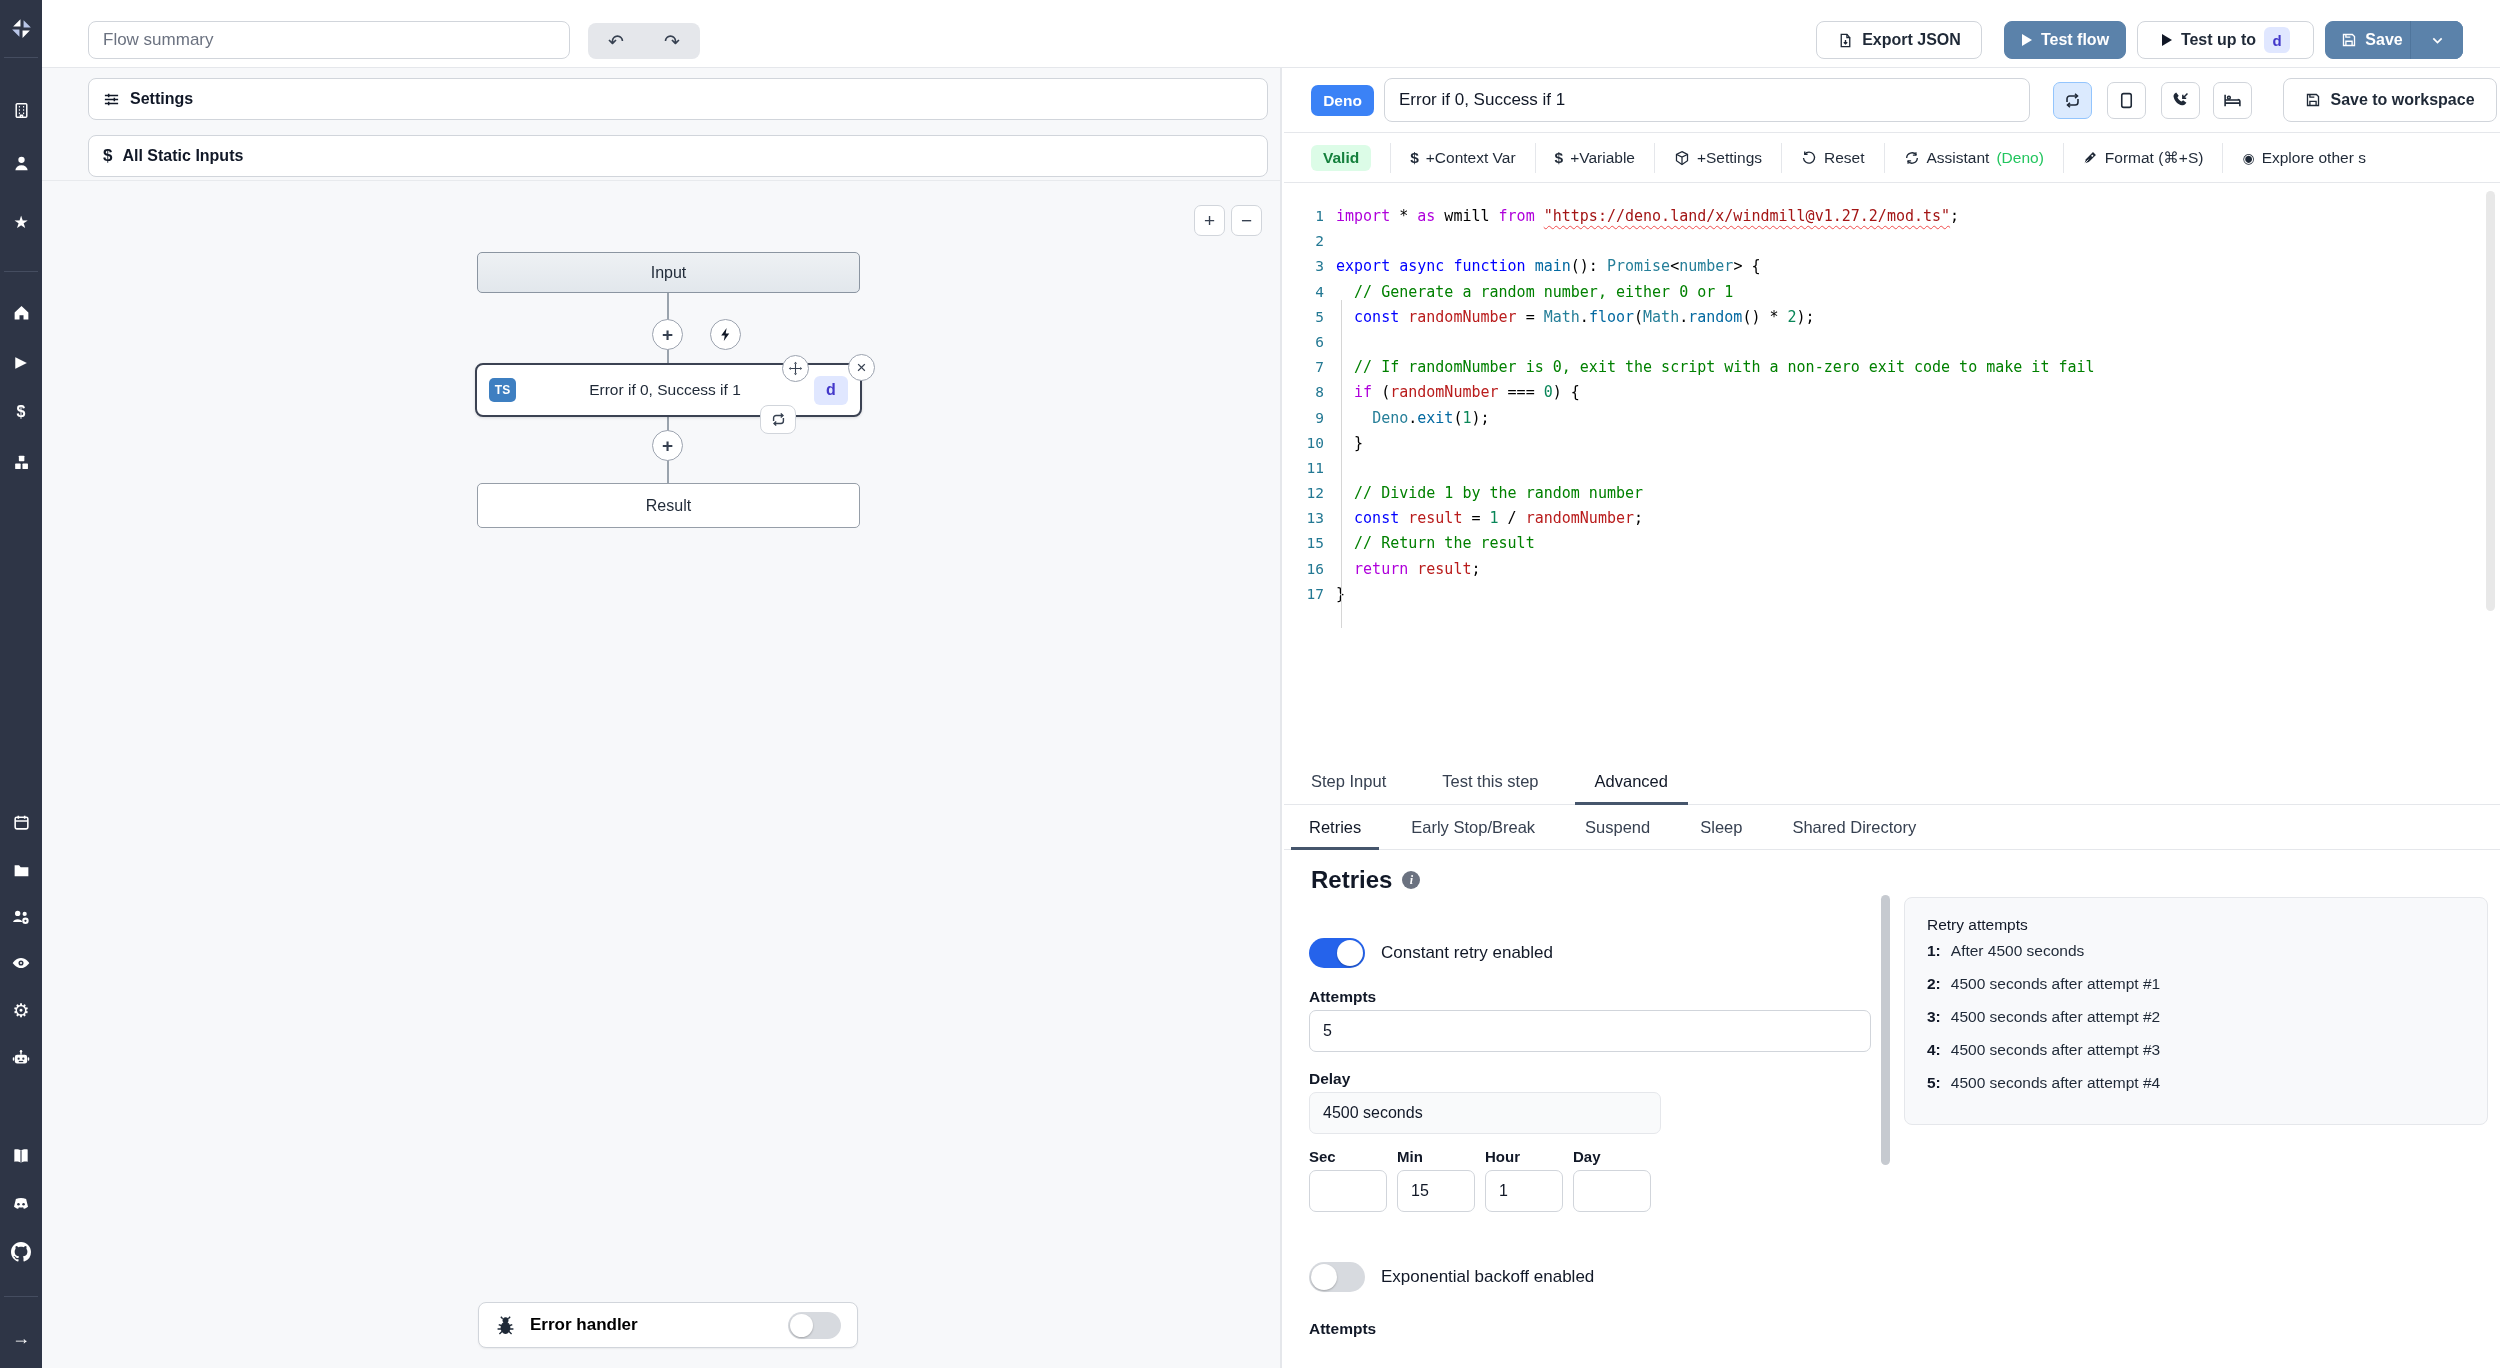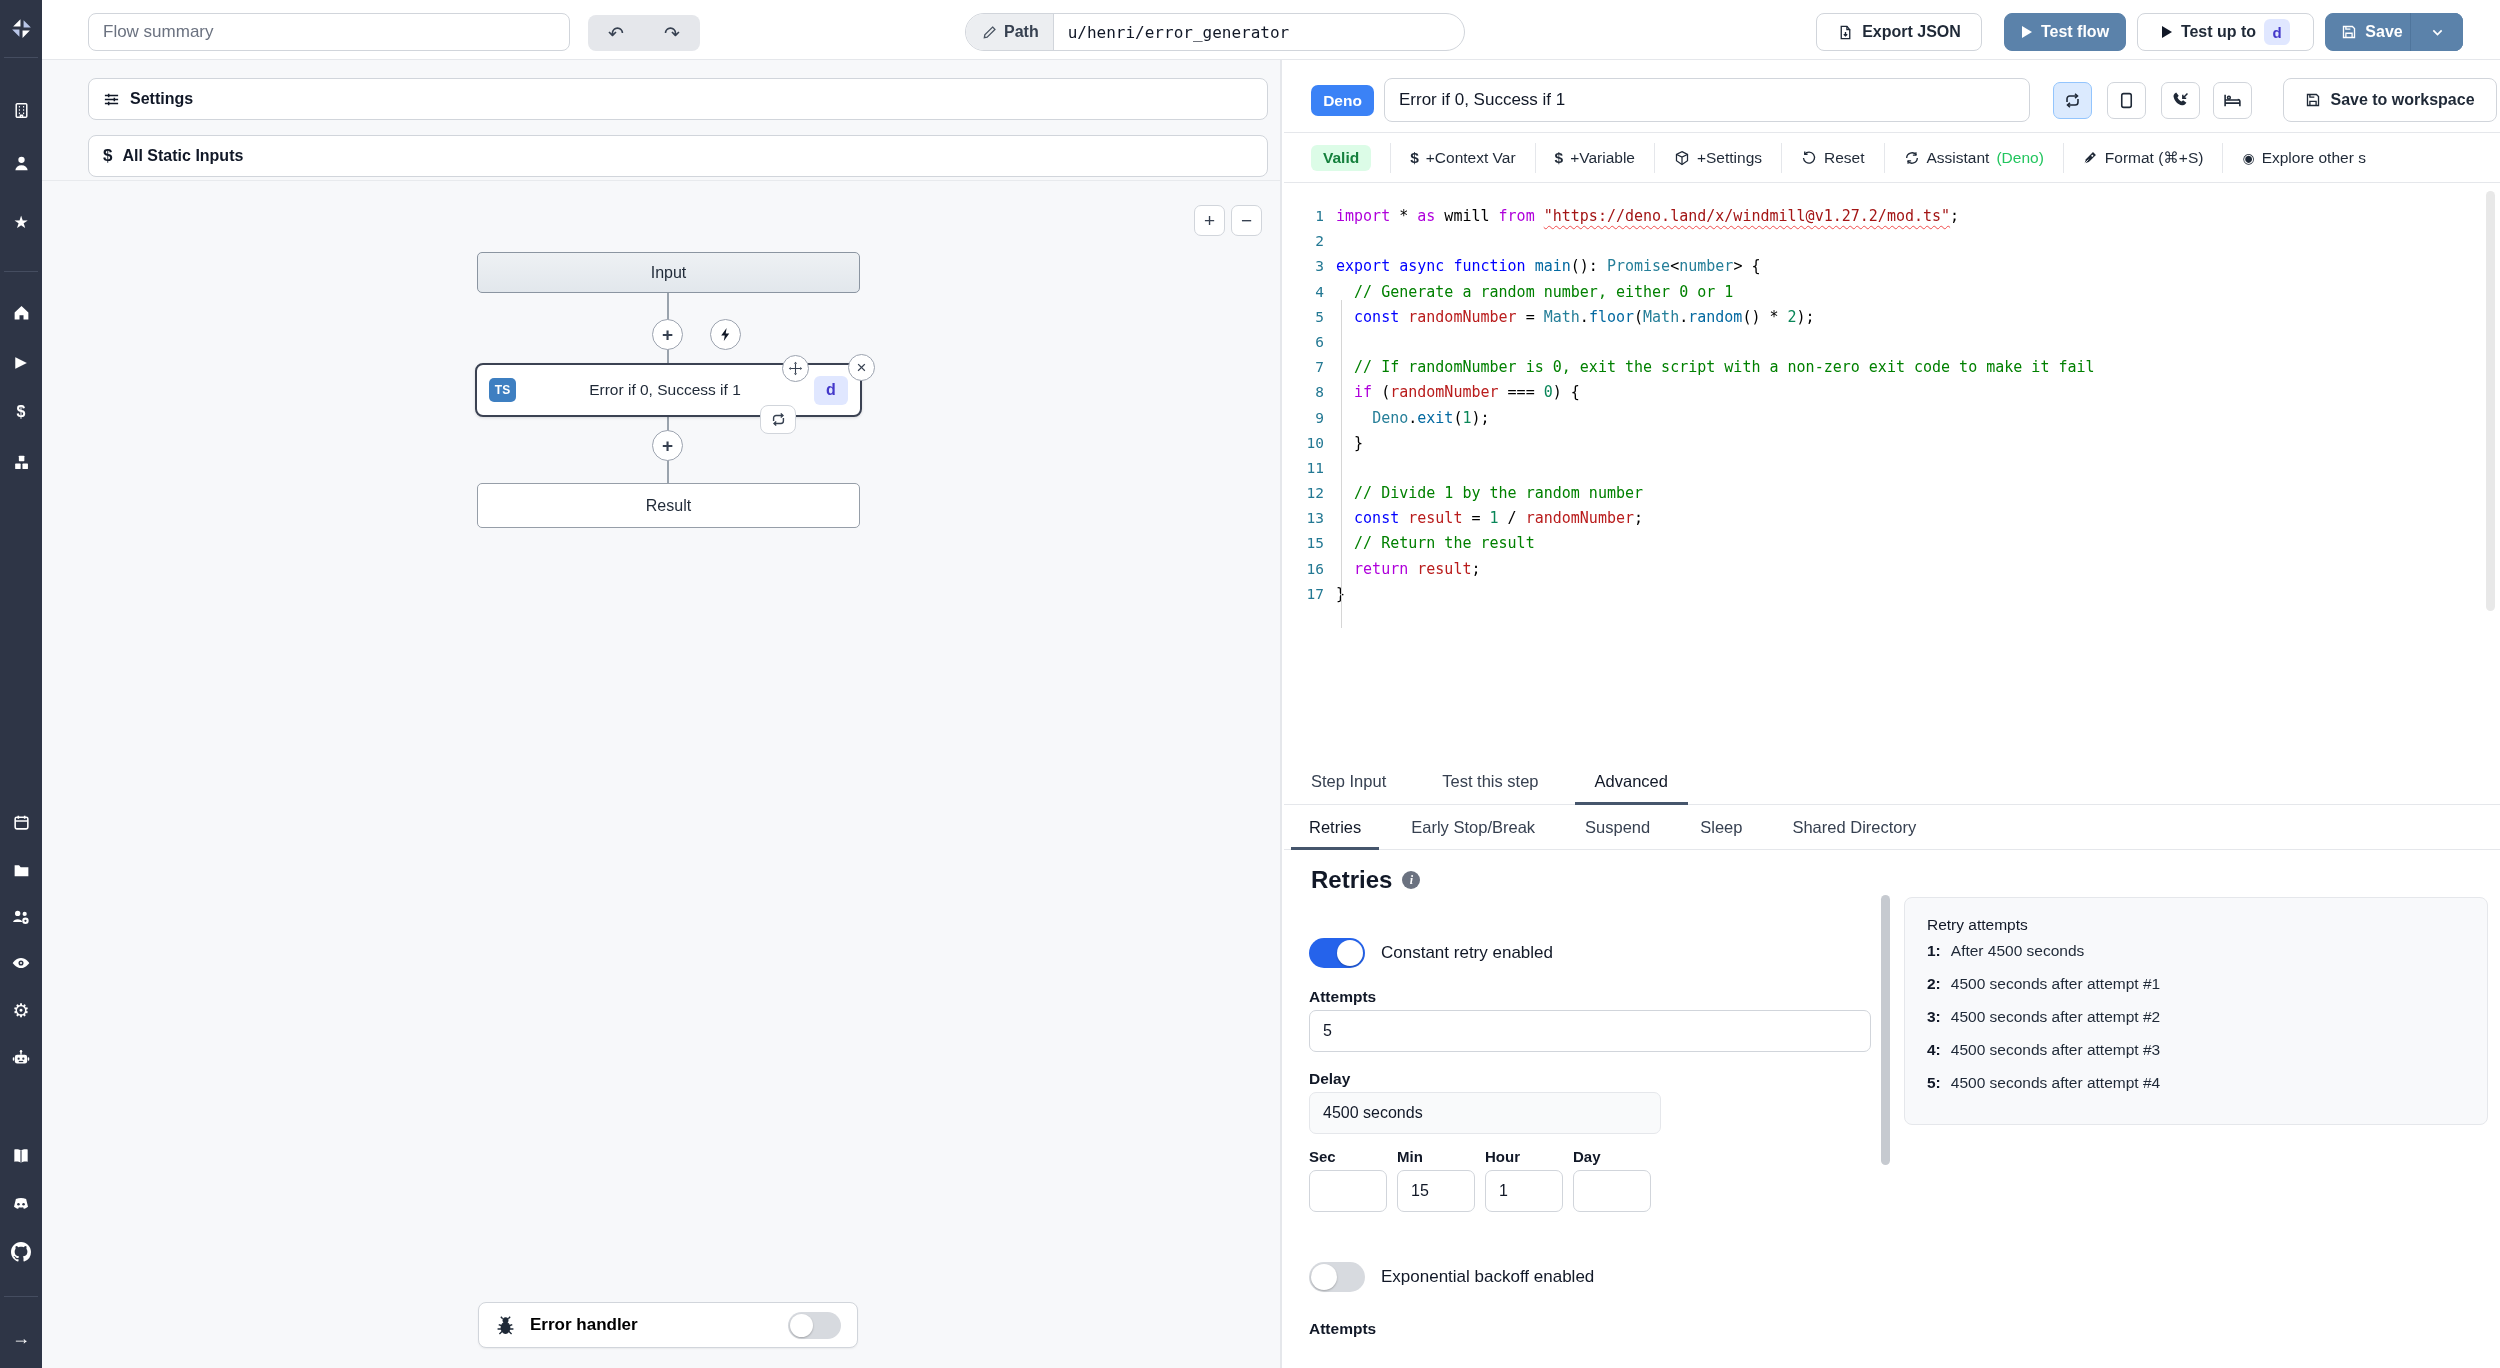--- a/index.html
+++ b/index.html
@@ -7,21 +7,21 @@
   #app { position:relative; width:2500px; height:1368px; overflow:hidden;
          font-family:"Liberation Sans",sans-serif; color:#1f2937; background:#fff; }
 
   
   .rail { position:absolute; left:0; top:0; width:42px; height:1368px; background:#2e3546; z-index:30; }
   .rail-icon { position:absolute; left:0; width:42px; height:34px; display:flex; align-items:center; justify-content:center;
                color:#fff; font-size:17px; cursor:pointer; }
   .rail-div { position:absolute; left:4px; width:34px; height:1px; background:#454d60; }
 
   
-  .topbar { position:absolute; left:42px; top:4px; width:2458px; height:56px; background:#fff;
+  .topbar { position:absolute; left:42px; top:12px; width:2458px; height:56px; background:#fff;
             border-bottom:1px solid #e5e7eb; z-index:20; }
   .flow-summary { position:absolute; left:46px; top:9px; width:482px; height:38px; border:1px solid #d1d5db;
                   border-radius:8px; padding:0 14px; font-size:17px; color:#374151; font-family:inherit; }
   .flow-summary::placeholder { color:#6b7280; }
   .undo-grp { position:absolute; left:546px; top:11px; width:112px; height:36px; background:#e5e7eb; border-radius:8px;
               display:flex; align-items:center; justify-content:space-around; font-size:19px; color:#374151; }
   .undo-btn { width:46px; text-align:center; cursor:pointer; }
   .path-pill { position:absolute; left:923px; top:9px; width:500px; height:38px; border:1px solid #d1d5db; border-radius:19px;
                display:flex; overflow:hidden; background:#fff; }
   .path-left { background:#eceef1; display:flex; align-items:center; gap:7px; padding:0 14px 0 16px;
@@ -256,31 +256,20 @@
         <span style="font-size:18px">→</span>
       </div>
   </div>
 
   <div class="topbar">
     <input class="flow-summary" placeholder="Flow summary" style="">
     <div class="undo-grp">
       <div class="undo-btn">↶</div>
       <div class="undo-btn">↷</div>
     </div>
-    <div class="path-pill">
-      <div class="path-left">
-        <span>
-          <svg width="15" height="15" viewBox="0 0 16 16" fill="none" stroke="#4b5563" stroke-width="1.4">
-              <path d="M11.3 2.2l2.5 2.5L5.5 13 2.5 13.5 3 10.5z"></path>
-            </svg>
-        </span>
-        <span>Path</span>
-      </div>
-      <div class="path-value">u/henri/error_generator</div>
-    </div>
 
     <div class="tb-btn tb-white" style="left:1774px;width:166px">
       <span>
         <svg width="17" height="17" viewBox="0 0 18 18" fill="none" stroke="#1f2937" stroke-width="1.4">
             <path d="M10.5 2.5h-6v13h9V6z"></path>
             <path d="M10.5 2.5V6h3.5M9 8.6v4M7.2 10.8L9 12.6l1.8-1.8"></path>
           </svg>
       </span>
       <span>Export JSON</span>
     </div>

